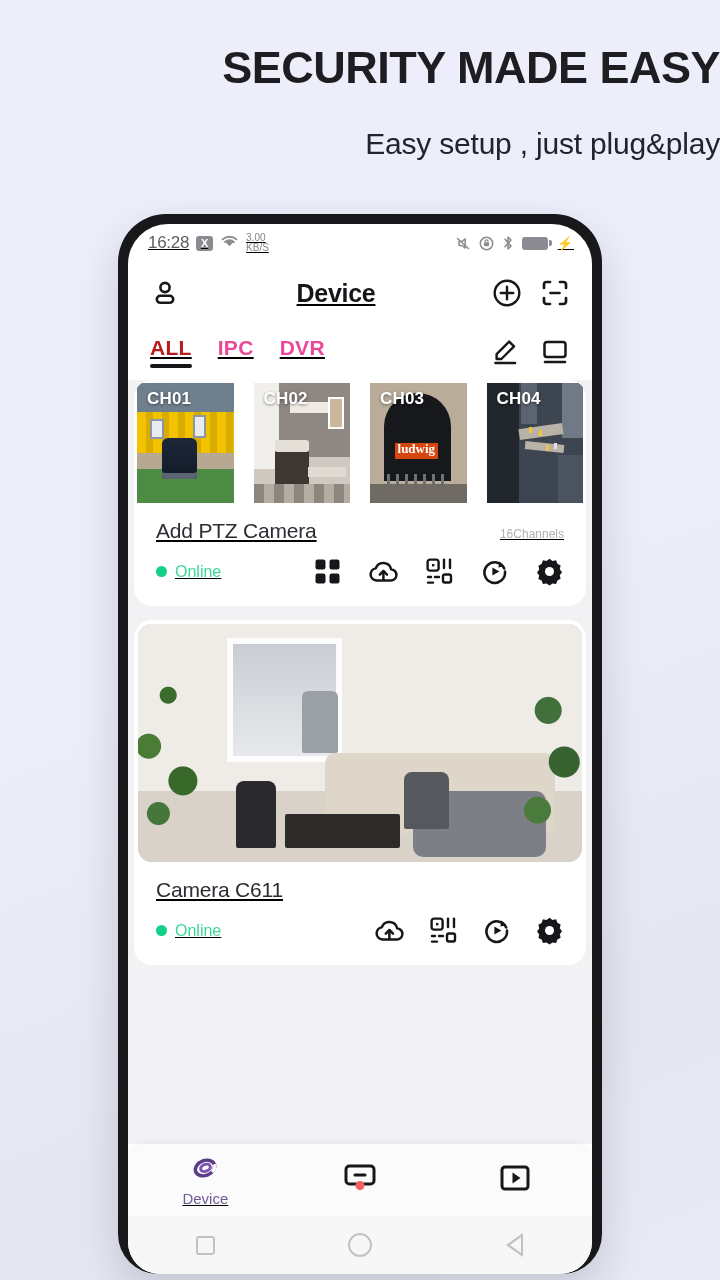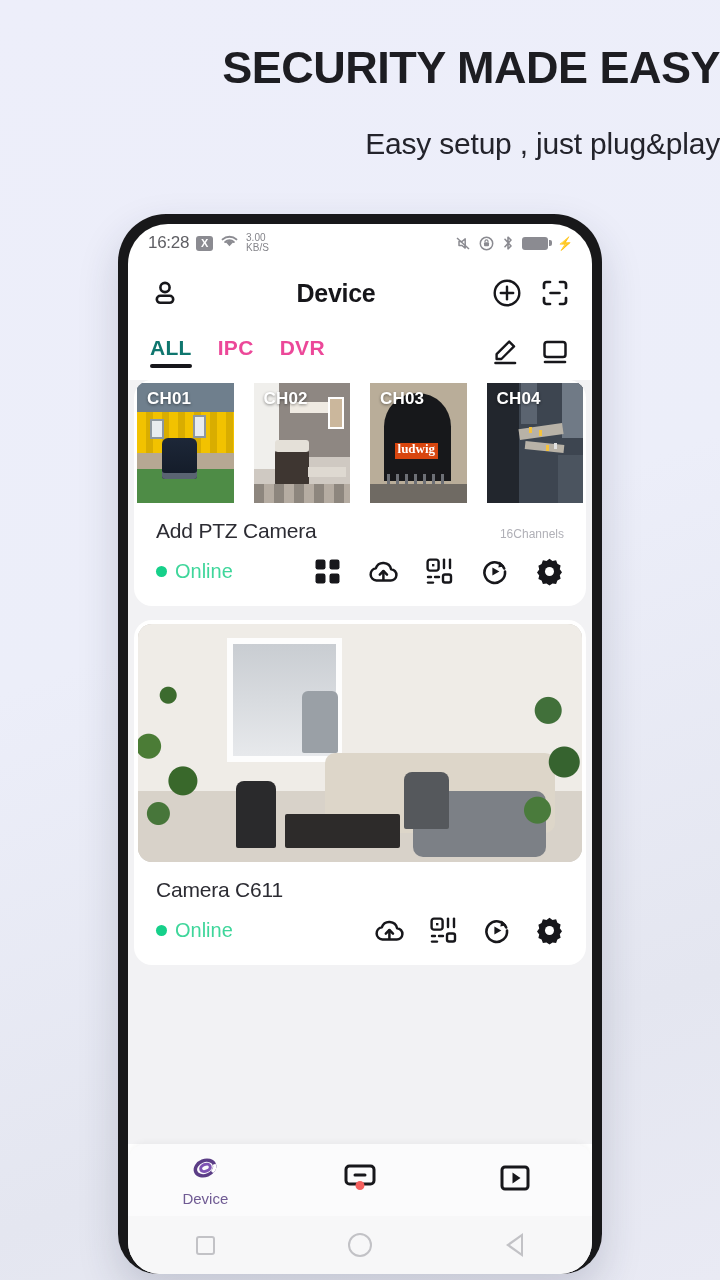--- a/index.html
+++ b/index.html
@@ -42,20 +42,21 @@
   }
   .screen {
     width: 100%;
     height: 100%;
     background: #ffffff;
     border-radius: 40px 40px 32px 32px;
     overflow: hidden;
     position: relative;
     display: flex;
     flex-direction: column;
+    text-decoration: underline;
   }
 
   
   .statusbar {
     height: 38px;
     display: flex;
     align-items: center;
     padding: 0 18px 0 20px;
     color: #7b7b80;
     font-size: 16px;
@@ -92,21 +93,21 @@
 
   
   .tabrow {
     height: 56px; display: flex; align-items: center; padding: 0 22px; flex: none;
   }
   .tabs { display: flex; align-items: flex-end; gap: 26px; }
   .tab {
     font-size: 21px; font-weight: 700; color: #ec4899; letter-spacing: 0.3px;
     padding-bottom: 8px; position: relative; cursor: pointer;
   }
-  .tab.active { color: #0f766e; }
+  .tab.active { color: #b91c1c; }
   .tab.active:after {
     content:""; position:absolute; left:0; right:0; bottom:0; height:4px;
     background:#16161a; border-radius: 2px;
   }
   .tab-actions { margin-left:auto; display:flex; align-items:center; gap: 20px; }
 
   
   .content {
     flex: 1; background: #f2f2f4; overflow: hidden; padding: 0 6px;
   }
@@ -133,21 +134,21 @@
   .card-titlerow {
     display:flex; align-items: baseline; padding: 16px 22px 0 22px;
   }
   .card-title { font-size: 21px; color: #2c2c33; letter-spacing: -0.2px; text-align: right; }
   .card-sub { margin-left:auto; font-size: 12px; color: #b0b0b7; }
   .card-actionrow {
     display:flex; align-items:center; padding: 14px 22px 18px 22px;
   }
   .status { display:flex; align-items:center; gap:8px; }
   .dot { width: 11px; height: 11px; border-radius:50%; background:#16d08a; }
-  .status-text { color:#3fd69b; font-size: 20px; }
+  .status-text { color:#3fd69b; font-size: 16px; }
   .actions { margin-left:auto; display:flex; align-items:center; gap: 26px; }
   .actions.wide { gap: 24px; }
 
   
   .bottomnav {
     flex: none; height: 72px; background:#fbfbfc; border-radius: 18px 18px 0 0;
     display:flex; align-items:center; box-shadow: 0 -2px 6px rgba(0,0,0,.04);
   }
   .navitem {
     flex:1; display:flex; flex-direction:column; align-items:center; justify-content:center;

